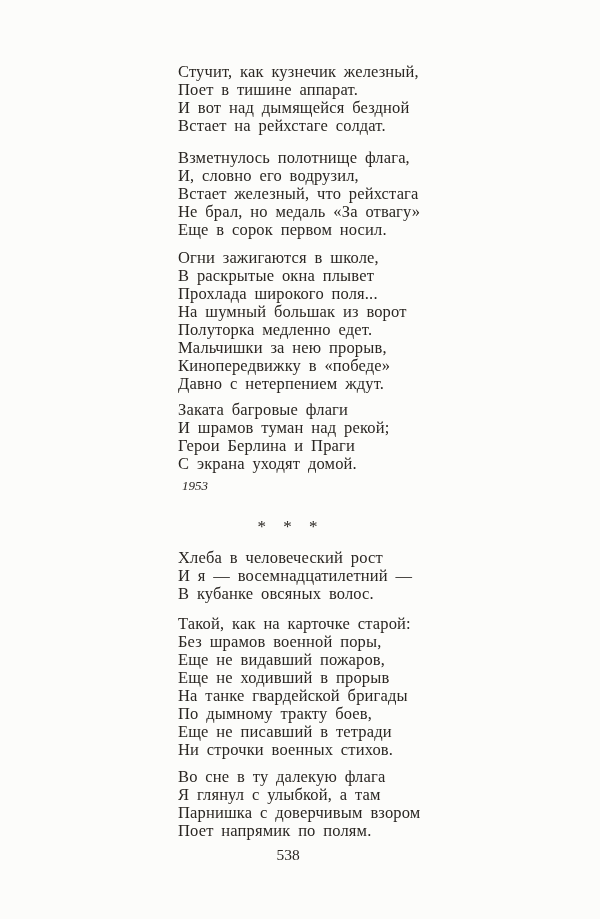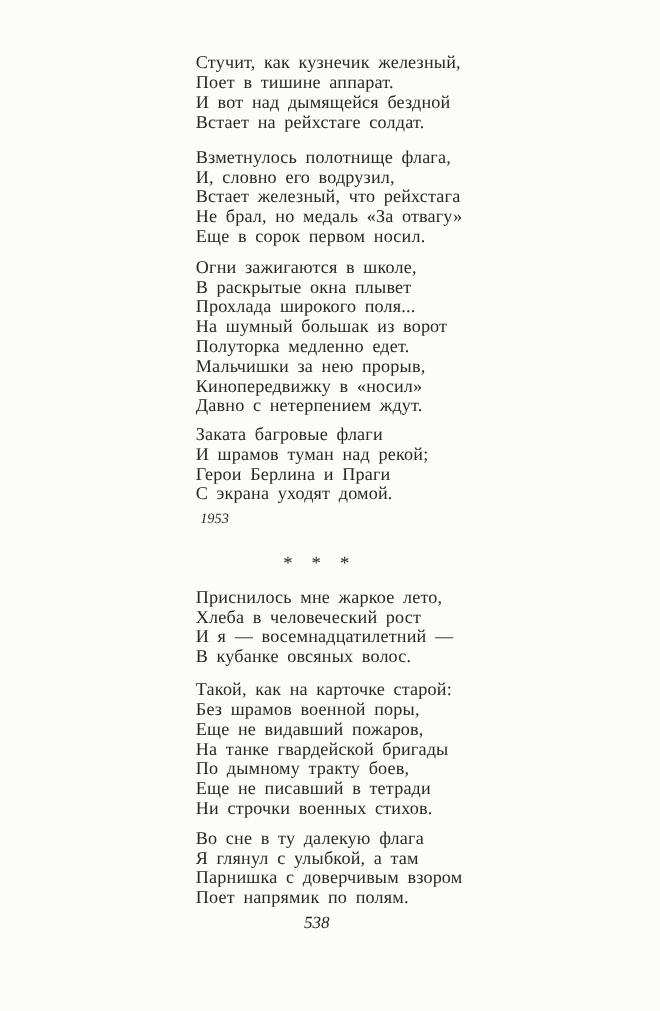--- a/index.html
+++ b/index.html
@@ -11,21 +11,21 @@
     height: 919px;
     background: #fcfcfa;
     overflow: hidden;
     position: relative;
     font-family: "Liberation Serif", "DejaVu Serif", serif;
     color: #2a2622;
   }
   .poem-column {
     position: absolute;
     left: 178px;
-    top: 48px;
+    top: 63px;
     width: 280px;
   }
   .stanza {
     margin: 0 0 10px 0;
   }
   .line {
     font-size: 16.5px;
     line-height: 18px;
     letter-spacing: 0.15px;
     word-spacing: 3.5px;
@@ -50,21 +50,20 @@
     text-align: center;
     font-size: 17px;
     line-height: 19px;
     margin: 22px 0 13px 0;
     word-spacing: 11px;
     letter-spacing: 1px;
   }
   .page-number {
     width: 220px;
     text-align: center;
-    font-style: italic;
     font-size: 15.5px;
     line-height: 18px;
     margin-top: 6px;
   }
 </style>
 </head>
 <body>
 
 <div class="poem-column">
 
@@ -82,46 +81,46 @@
         <div class="line">Не брал, но медаль «За отвагу»</div>
         <div class="line">Еще в сорок первом носил.</div>
       </div>
       <div class="stanza">
         <div class="line">Огни зажигаются в школе,</div>
         <div class="line">В раскрытые окна плывет</div>
         <div class="line">Прохлада широкого поля...</div>
         <div class="line">На шумный большак из ворот</div>
         <div class="line">Полуторка медленно едет.</div>
         <div class="line">Мальчишки за нею прорыв,</div>
-        <div class="line">Кинопередвижку в «носил»</div>
+        <div class="line">Кинопередвижку в «победе»</div>
         <div class="line">Давно с нетерпением ждут.</div>
       </div>
       <div class="stanza">
         <div class="line">Заката багровые флаги</div>
         <div class="line">И шрамов туман над рекой;</div>
         <div class="line">Герои Берлина и Праги</div>
         <div class="line">С экрана уходят домой.</div>
       </div>
     </section>
 
   <div class="year">1953</div>
 
   <div class="separator">* * *</div>
 
   <section id="poem2">
       <div class="stanza">
-        <div class="line">Приснилось мне жаркое лето,</div>
         <div class="line">Хлеба в человеческий рост</div>
         <div class="line">И я — восемнадцатилетний —</div>
         <div class="line">В кубанке овсяных волос.</div>
       </div>
       <div class="stanza">
         <div class="line">Такой, как на карточке старой:</div>
         <div class="line">Без шрамов военной поры,</div>
         <div class="line">Еще не видавший пожаров,</div>
+        <div class="line">Еще не ходивший в прорыв</div>
         <div class="line">На танке гвардейской бригады</div>
         <div class="line">По дымному тракту боев,</div>
         <div class="line">Еще не писавший в тетради</div>
         <div class="line">Ни строчки военных стихов.</div>
       </div>
       <div class="stanza">
         <div class="line">Во сне в ту далекую флага</div>
         <div class="line">Я глянул с улыбкой, а там</div>
         <div class="line">Парнишка с доверчивым взором</div>
         <div class="line">Поет напрямик по полям.</div>

